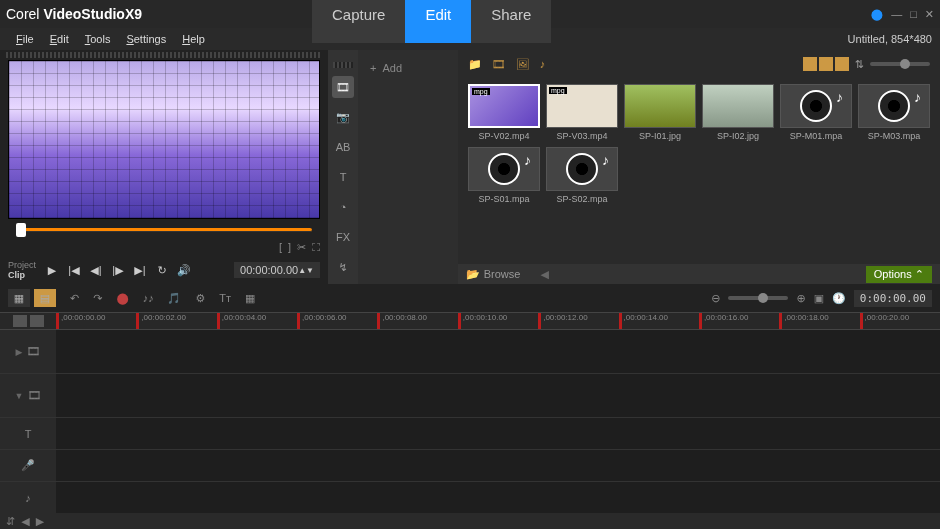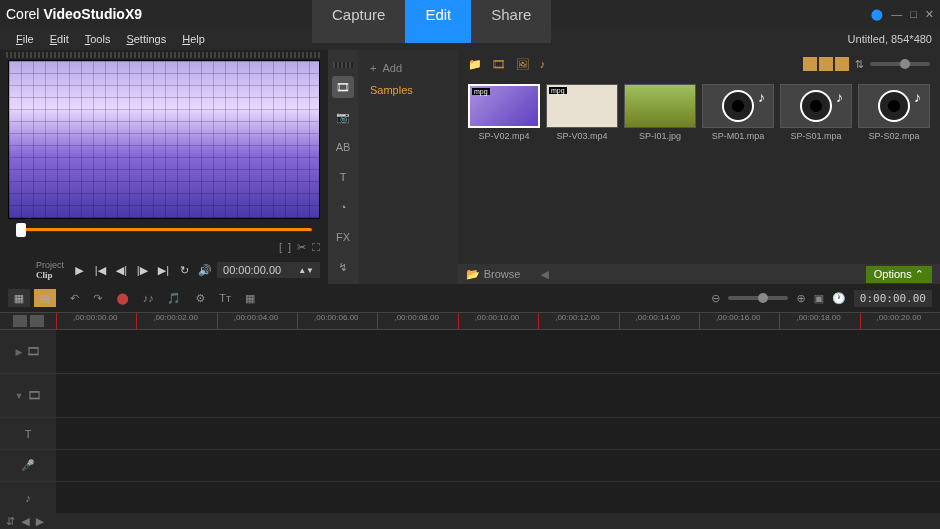--- a/index.html
+++ b/index.html
@@ -21,24 +21,24 @@
 .preview { width: 328px; background: #222; display: flex; flex-direction: column; }
 .grip { height: 6px; background: repeating-linear-gradient(90deg,#444 0 2px,#222 2px 4px); margin: 2px 6px; }
 .viewer { flex: 1; margin: 0 8px; background: linear-gradient(180deg,#b8a8e8 0%,#e8d8ff 30%,#8868d8 60%,#4838a8 100%); position: relative; border: 1px solid #000; }
 .viewer::before { content:''; position:absolute; inset:0; background-image: repeating-linear-gradient(0deg,rgba(0,0,0,0.2) 0 1px,transparent 1px 12px),repeating-linear-gradient(90deg,rgba(0,0,0,0.2) 0 1px,transparent 1px 12px); }
 .scrubber { height: 14px; margin: 4px 8px; position: relative; }
 .scrubber .track { height: 4px; background: #ff8800; border-radius: 2px; margin-top: 5px; }
 .scrubber .handle { position: absolute; left: 0; top: 0; width: 10px; height: 14px; background: #fff; border-radius: 2px; }
 .scrubrow { display: flex; align-items: center; padding: 0 8px; }
 .scrubrow .brackets { margin-left: auto; color: #888; display: flex; gap: 6px; }
 .controls { display: flex; align-items: center; padding: 4px 8px; gap: 2px; }
-.controls .label { font-size: 9px; color: #888; margin-right: 4px; margin-left: 28px; }
-.controls .label b { color: #ccc; font-family: Liberation Serif, serif; }
+.controls .label { font-size: 9px; color: #888; margin-right: 4px; }
+.controls .label b { color: #ccc; }
 .ctrlbtn { width: 20px; height: 20px; display: flex; align-items: center; justify-content: center; color: #ccc; cursor: pointer; }
-.timecode { margin-left: auto; background: #333; padding: 2px 6px; color: #ccc; font-family: monospace; display: flex; align-items: center; gap: 17px; }
+.timecode { margin-left: auto; background: #333; padding: 2px 6px; color: #ccc; font-family: monospace; display: flex; align-items: center; gap: 0; }
 .library { flex: 1; background: #2a2a2a; display: flex; }
 .toolstrip { width: 30px; background: #333; display: flex; flex-direction: column; padding-top: 12px; gap: 8px; align-items: center; }
 .toolstrip .tool { width: 22px; height: 22px; display: flex; align-items: center; justify-content: center; color: #999; cursor: pointer; border-radius: 3px; }
 .toolstrip .tool.active { background: #555; color: #fff; }
 .libnav { width: 100px; background: #2e2e2e; padding: 8px; }
 .libnav .add { color: #888; cursor: pointer; display: flex; gap: 6px; padding: 4px; }
 .libnav .folder { color: #e8a030; padding: 6px 4px; cursor: pointer; }
 .libcontent { flex: 1; display: flex; flex-direction: column; }
 .libtoolbar { height: 28px; display: flex; align-items: center; padding: 4px 10px; gap: 10px; }
 .libtoolbar .tbtn { color: #cc9944; cursor: pointer; }
@@ -69,21 +69,21 @@
 .tltoolbar .mode { display: flex; gap: 4px; }
 .tltoolbar .mode span { width: 22px; height: 18px; background: #333; cursor: pointer; display:flex; align-items:center; justify-content:center; }
 .tltoolbar .mode span.active { background: #cc9944; }
 .tltoolbar .tlbtn { color: #888; cursor: pointer; }
 .tltoolbar .right { margin-left: auto; display: flex; gap: 8px; align-items: center; }
 .tltoolbar .tc { background: #333; padding: 2px 6px; font-family: monospace; color: #ccc; }
 .ruler { height: 18px; display: flex; background: #282828; border-top: 1px solid #444; border-bottom: 1px solid #444; }
 .ruler .head { width: 56px; display: flex; align-items: center; justify-content: center; gap: 3px; }
 .ruler .head span { width: 14px; height: 12px; background: #555; }
 .ruler .ticks { flex: 1; display: flex; position: relative; }
-.ruler .tick { flex: 1; font-size: 8px; color: #888; padding-left: 16px; border-left: 1px solid #b91c1c; }
+.ruler .tick { flex: 1; font-size: 8px; color: #888; padding-left: 2px; border-left: 3px solid #b91c1c; }
 .tracks { flex: 1; overflow: hidden; }
 .track { height: 32px; display: flex; border-bottom: 1px solid #333; }
 .track.tall { height: 44px; }
 .track .head { width: 56px; background: #2a2a2a; display: flex; align-items: center; justify-content: center; gap: 4px; }
 .track .head .icon { color: #888; }
 .track .head .arrow { color: #666; font-size: 9px; }
 .track .body { flex: 1; background: #1e1e1e; }
 .tlfooter { height: 16px; background: #2a2a2a; display: flex; align-items: center; padding: 0 6px; gap: 6px; color: #777; }
 </style>
 </head>
@@ -163,21 +163,20 @@
       <span class="tool">T</span>
       <span class="tool">◔</span>
       <span class="tool">FX</span>
       <span class="tool">↯</span>
     </div>
     <div class="libnav">
       <div class="add">
         <span>+</span>
         <span>Add</span>
       </div>
-      <div class="folder">Samples</div>
     </div>
     <div class="libcontent">
       <div class="libtoolbar">
         <span class="tbtn">📁</span>
         <span class="tbtn">🎞</span>
         <span class="tbtn">🖼</span>
         <span class="tbtn">♪</span>
         <div class="right">
           <div class="viewmode">
             <span></span>
@@ -201,22 +200,30 @@
             <div class="img v2">
               <span class="badge">mpg</span>
             </div>
             <div class="name">SP-V03.mp4</div>
           </div>
           <div class="thumb">
             <div class="img i1"></div>
             <div class="name">SP-I01.jpg</div>
           </div>
           <div class="thumb">
+            <div class="img i2"></div>
+            <div class="name">SP-I02.jpg</div>
+          </div>
+          <div class="thumb">
             <div class="img audio"></div>
             <div class="name">SP-M01.mpa</div>
+          </div>
+          <div class="thumb">
+            <div class="img audio"></div>
+            <div class="name">SP-M03.mpa</div>
           </div>
           <div class="thumb">
             <div class="img audio"></div>
             <div class="name">SP-S01.mpa</div>
           </div>
           <div class="thumb">
             <div class="img audio"></div>
             <div class="name">SP-S02.mpa</div>
           </div>
         </div>

